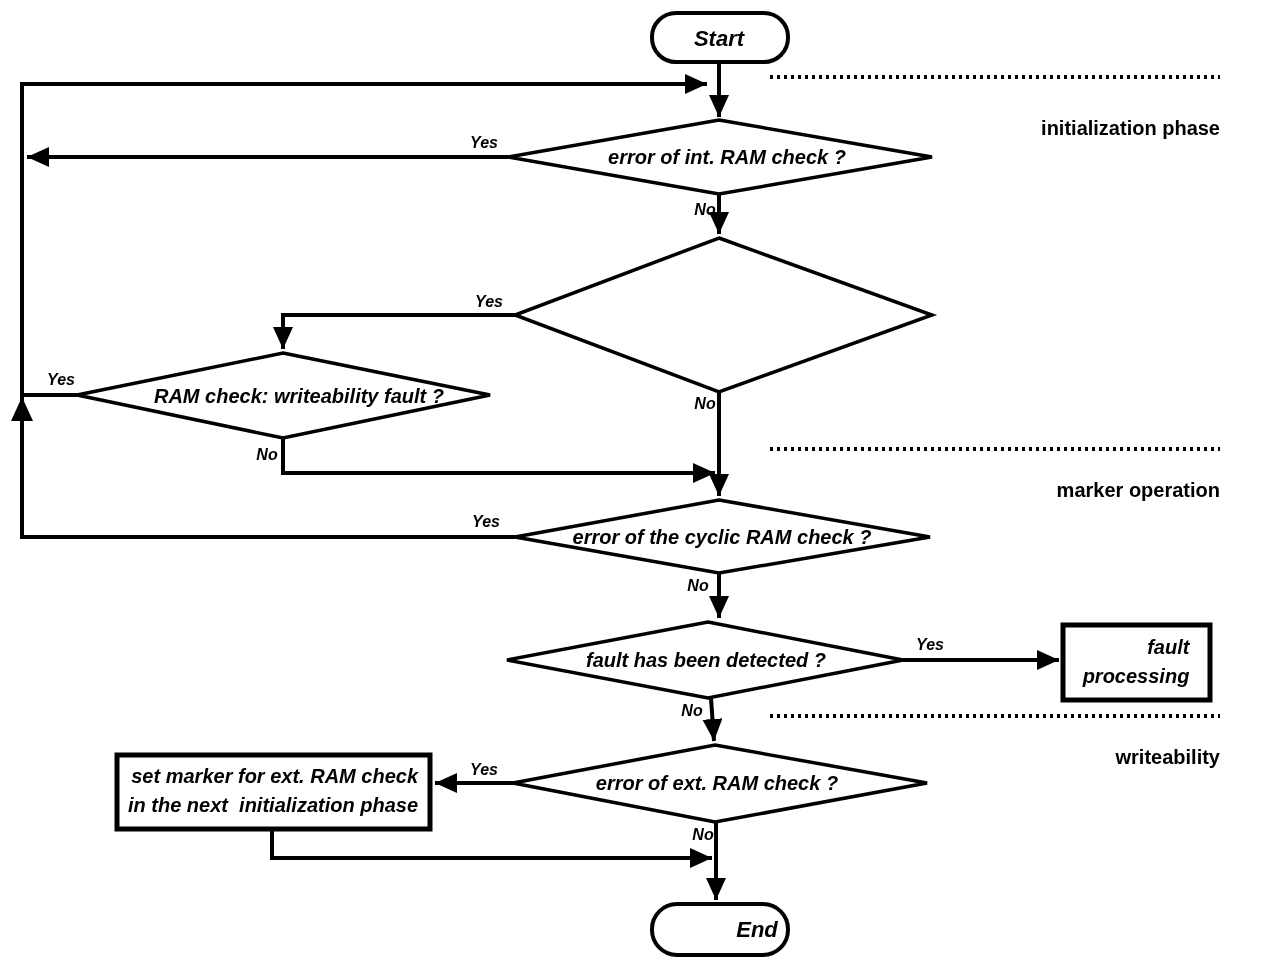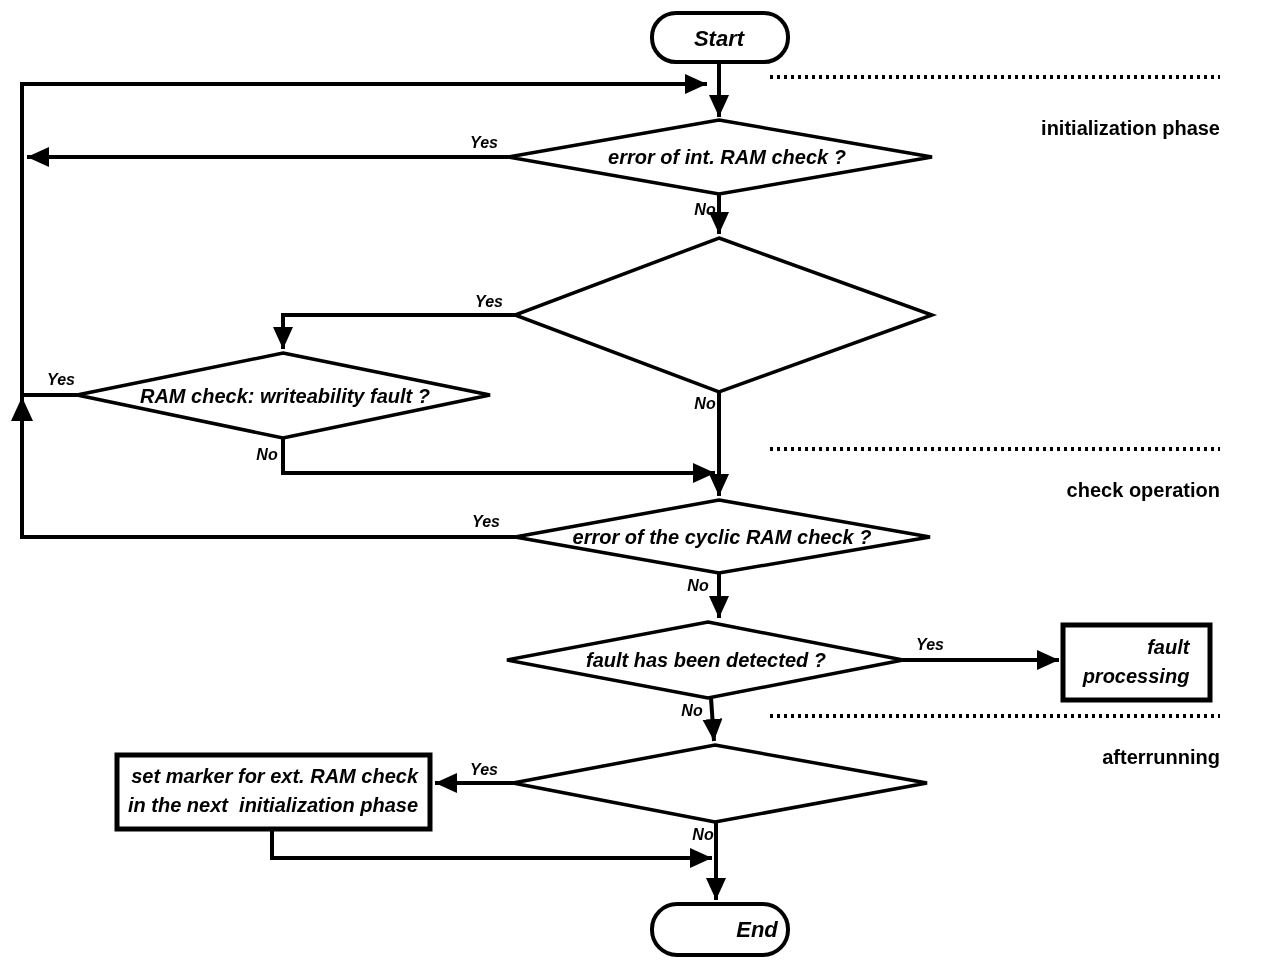--- a/index.html
+++ b/index.html
@@ -79,39 +79,40 @@
       <polygon stroke-width="3.5" points="708,622 903,660 708,698 507,660"></polygon>
       <polygon stroke-width="3.5" points="715,745 927,783 715,822 513,783"></polygon>
       <rect x="1063" y="625" width="147" height="75" stroke-width="5"></rect>
       <rect x="117" y="755" width="313" height="74" stroke-width="5"></rect>
       <rect x="652" y="904" width="136" height="51" rx="25" stroke-width="4"></rect>
     </g>
   </svg>
 
   <div class="lbl terminator-lbl" style="left:719px;top:38px;">Start</div>
   <div class="lbl" style="left:719px;top:157px;margin-left:8px;">error of int. RAM check ?</div>
-  <div class="lbl" style="left:285px;top:396px;">RAM check: writeability fault ?</div>
+  <div class="lbl" style="left:299px;top:396px;">RAM check: writeability fault ?</div>
   <div class="lbl" style="left:706px;top:660px;">fault has been detected ?</div>
   <div class="lbl" style="left:722px;top:537px;">error of the cyclic RAM check ?</div>
+  <div class="lbl" style="left:717px;top:783px;">error of ext. RAM check ?</div>
   <div class="lbl" style="left:273px;top:791px;">set marker for ext. RAM check
 in the next  initialization phase</div>
   <div class="lbl" style="left:1136px;top:662px;">fault
 processing</div>
   <div class="lbl terminator-lbl" style="left:719px;top:929px;margin-left:38px;">End</div>
 
   <div class="lbl edge-lbl" style="left:484px;top:143px;">Yes</div>
   <div class="lbl edge-lbl" style="left:705px;top:210px;">No</div>
   <div class="lbl edge-lbl" style="left:489px;top:302px;">Yes</div>
   <div class="lbl edge-lbl" style="left:705px;top:404px;">No</div>
   <div class="lbl edge-lbl" style="left:61px;top:380px;">Yes</div>
   <div class="lbl edge-lbl" style="left:267px;top:455px;">No</div>
   <div class="lbl edge-lbl" style="left:486px;top:522px;">Yes</div>
   <div class="lbl edge-lbl" style="left:698px;top:586px;">No</div>
   <div class="lbl edge-lbl" style="left:930px;top:645px;">Yes</div>
   <div class="lbl edge-lbl" style="left:692px;top:711px;">No</div>
   <div class="lbl edge-lbl" style="left:484px;top:770px;">Yes</div>
   <div class="lbl edge-lbl" style="left:703px;top:835px;">No</div>
 
   <div class="phase-lbl" style="top:128px;">initialization phase</div>
-  <div class="phase-lbl" style="top:490px;">check operation</div>
-  <div class="phase-lbl" style="top:757px;">afterrunning</div>
+  <div class="phase-lbl" style="top:490px;">marker operation</div>
+  <div class="phase-lbl" style="top:757px;">writeability</div>
 
 </div>
 
 </body></html>

